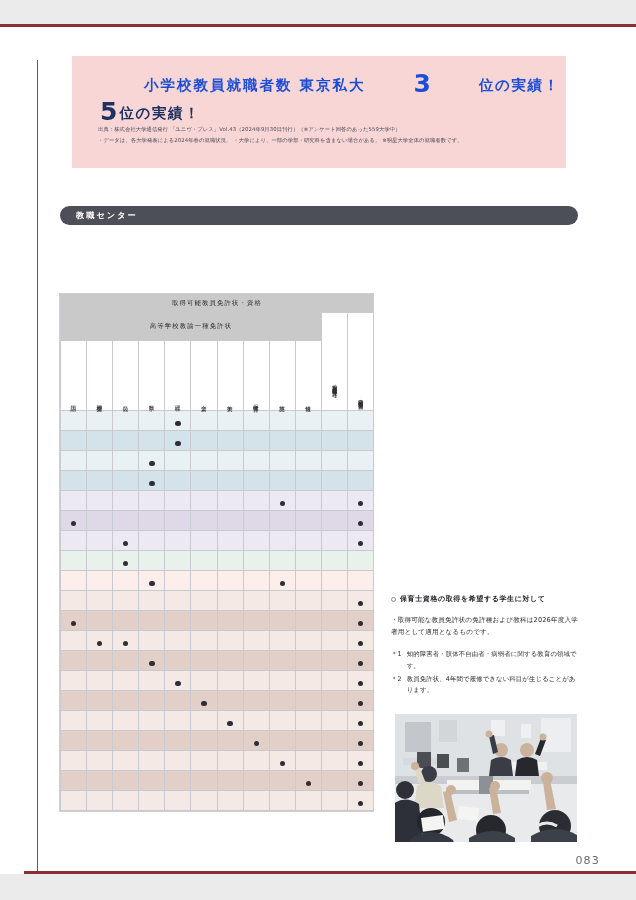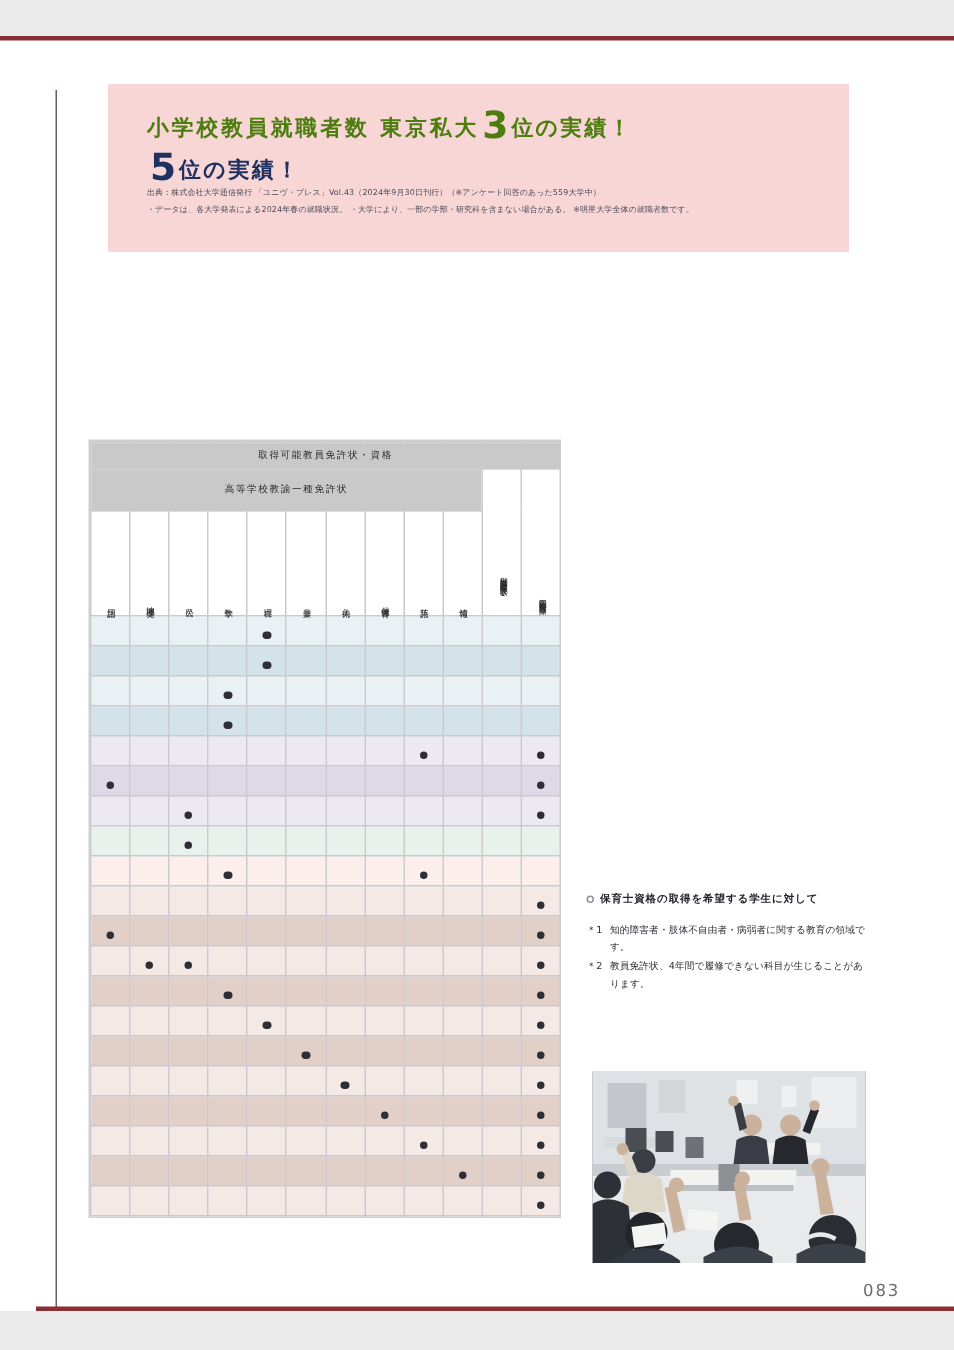--- a/index.html
+++ b/index.html
@@ -53,21 +53,21 @@
     font-size: 14.5px; font-weight: bold;
     letter-spacing: 2.0px;
   }
   .bl-num {
     font-size: 25px; font-weight: bold;
     letter-spacing: 0px;
     padding: 0 2px; line-height: 1;
     position: relative; top: 2px;
   }
   .bl-tail { font-size: 14.5px; font-weight: bold; letter-spacing: 1.6px; }
-  .row-a .bl-txt, .row-a .bl-num, .row-a .bl-tail { color: #4d7c0f; }
+  .row-a .bl-txt, .row-a .bl-num, .row-a .bl-tail { color: #1d4ed8; margin-left: 46px; }
   .row-b .bl-txt, .row-b .bl-num, .row-b .bl-tail { color: #1f3160; }
 
   .banner-note {
     margin-top: 7px;
     font-size: 7.2px; color: #3b3b4a;
     line-height: 1.55; letter-spacing: .15px;
   }
   .banner-fine {
     font-size: 5.3px; color: #4a4a55;
     line-height: 1.75; letter-spacing: .1px;
@@ -202,20 +202,23 @@
       <span class="bl-tail">位の実績！</span>
     </div>
     <div class="banner-line row-b">
       <span class="bl-num">5</span>
       <span class="bl-tail">位の実績！</span>
     </div>
     <div class="banner-fine">出典：株式会社大学通信発行 「ユニヴ・プレス」Vol.43（2024年9月30日刊行）（※アンケート回答のあった559大学中）</div>
     <div class="banner-fine">・データは、各大学発表による2024年春の就職状況。 ・大学により、一部の学部・研究科を含まない場合がある。 ※明星大学全体の就職者数です。</div>
   </div>
 
+  <div class="pill">
+    <span class="pill-label">教職センター</span>
+  </div>
 
   <div class="table-wrap">
     <table class="qual">
       <colgroup id="qual-cols">
           <col style="width: 26.1px;">
           <col style="width: 26.1px;">
           <col style="width: 26.1px;">
           <col style="width: 26.1px;">
           <col style="width: 26.1px;">
           <col style="width: 26.1px;">
@@ -539,20 +542,21 @@
           </tr>
         </tbody>
     </table>
   </div>
 
   <div class="notes">
     <div class="note-head">
       <span class="note-bullet"></span>
       <span>保育士資格の取得を希望する学生に対して</span>
     </div>
+    <div class="note-p">・取得可能な教員免許状の免許種および教科は2026年度入学者用として適用となるものです。</div>
     <div id="note-items">
         <div class="note-star">
           <span class="sk">＊1</span>
           <span class="sv">知的障害者・肢体不自由者・病弱者に関する教育の領域です。</span>
         </div>
         <div class="note-star">
           <span class="sk">＊2</span>
           <span class="sv">教員免許状、4年間で履修できない科目が生じることがあります。</span>
         </div>
       </div>

